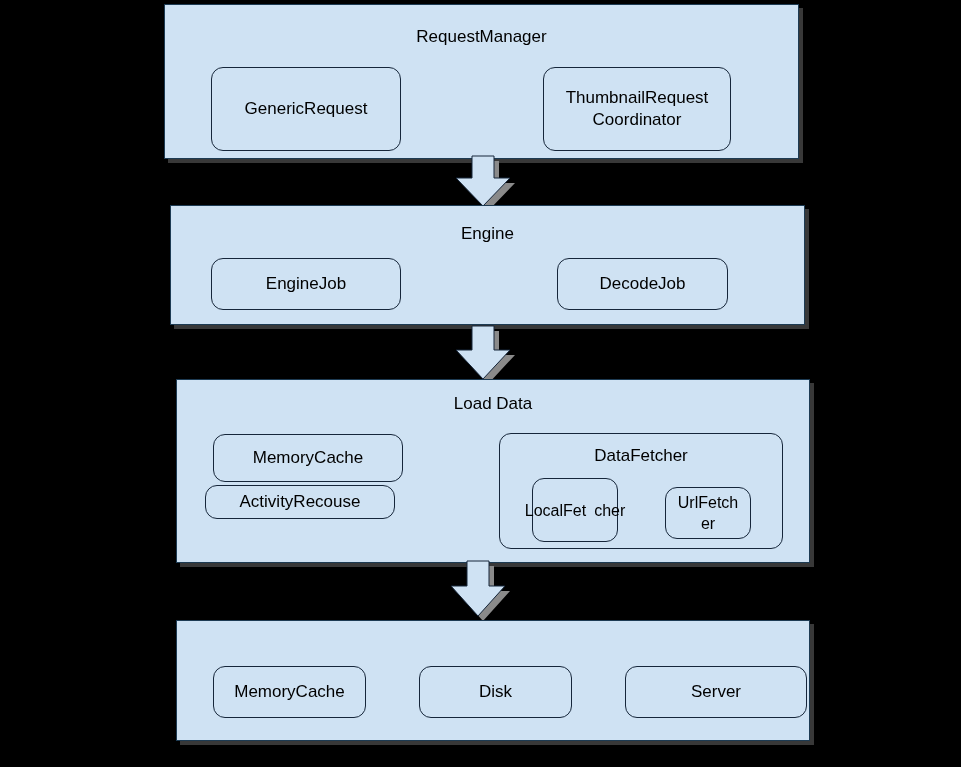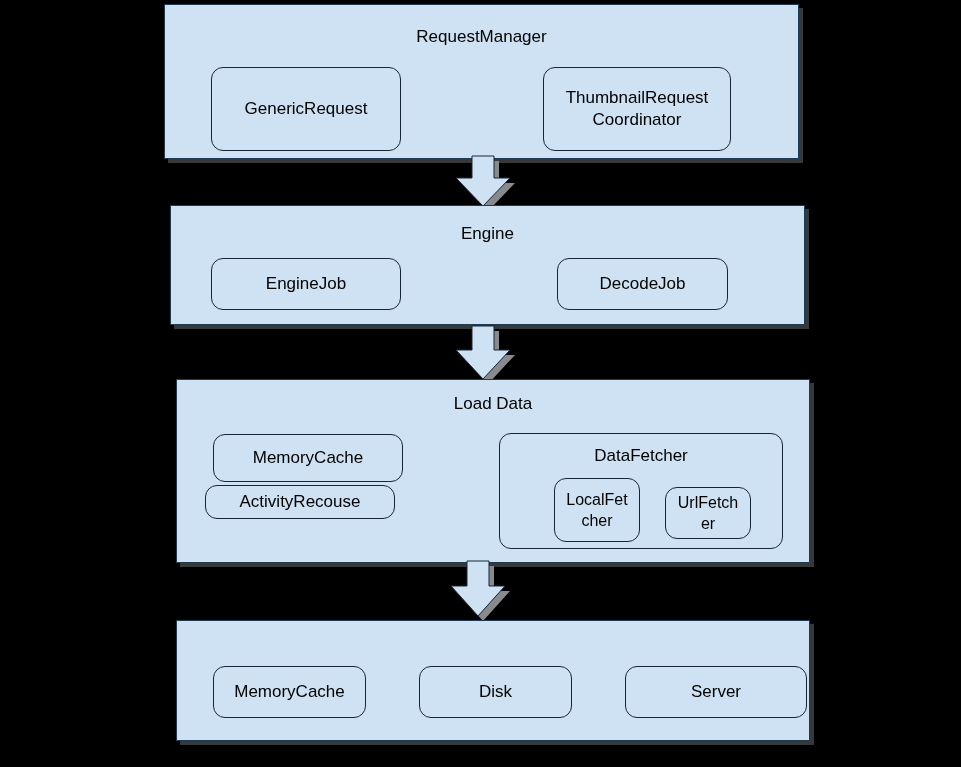--- a/index.html
+++ b/index.html
@@ -144,21 +144,21 @@
       <span class="node-label">MemoryCache</span>
     </div>
 
     <div class="node" style="left:28px; top:105px; width:190px; height:34px;">
       <span class="node-label">ActivityRecouse</span>
     </div>
 
     <div class="node" style="left:322px; top:53px; width:284px; height:116px; display:block;">
       <div class="group-title" style="top:12px;">DataFetcher</div>
 
-      <div class="node spill" style="left:32px; top:44px; width:86px; height:64px; flex-direction:column; font-size:16px; line-height:21px;margin-left:22px;">
+      <div class="node spill" style="left:32px; top:44px; width:86px; height:64px; font-size:16px; line-height:21px;">
         <span class="node-label" style="top:0;">LocalFet</span>
         <span class="node-label" style="top:0;">cher</span>
       </div>
 
       <div class="node spill" style="left:165px; top:53px; width:86px; height:52px; flex-direction:column; font-size:16px; line-height:21px;">
         <span class="node-label" style="top:0;">UrlFetch</span>
         <span class="node-label" style="top:0;">er</span>
       </div>
     </div>
   </div>

